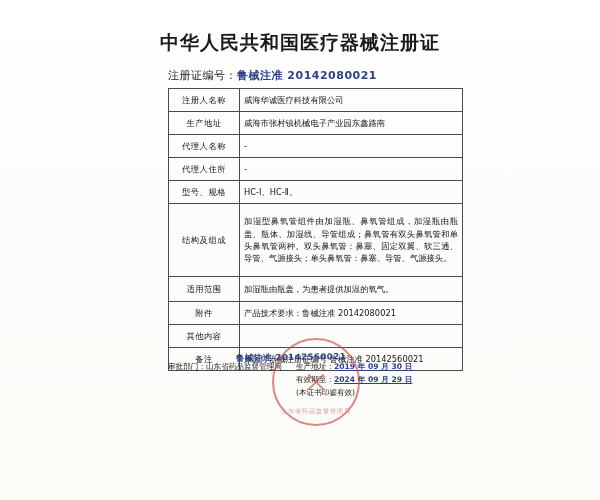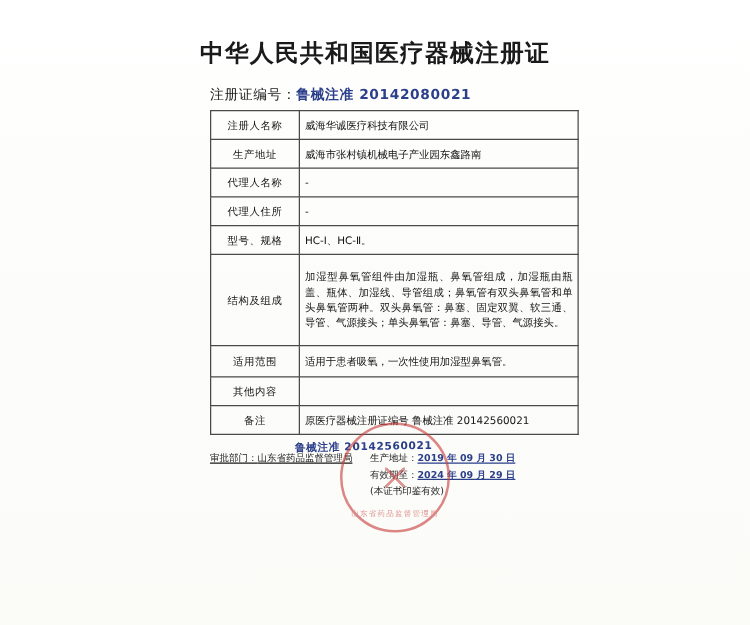--- a/index.html
+++ b/index.html
@@ -103,21 +103,20 @@
   }
   .footer .row {
     position: relative;
     height: 13px;
     white-space: nowrap;
   }
   .footer .left {
     position: absolute;
     left: 0;
     top: 0;
-    text-decoration: underline;
   }
   .footer .right {
     position: absolute;
     left: 128px;
     top: 0;
   }
   .footer .stamped-num {
     color: #2b3f8a;
     font-weight: bold;
     text-decoration: underline;
@@ -200,21 +199,25 @@
         <tr class="r-prod">
           <td class="label">型号、规格</td>
           <td class="value">HC-Ⅰ、HC-Ⅱ。</td>
         </tr>
         <tr class="r-struct">
           <td class="label">结构及组成</td>
           <td class="value struct-text">加湿型鼻氧管组件由加湿瓶、鼻氧管组成，加湿瓶由瓶盖、瓶体、加湿线、导管组成；鼻氧管有双头鼻氧管和单头鼻氧管两种。双头鼻氧管：鼻塞、固定双翼、软三通、导管、气源接头；单头鼻氧管：鼻塞、导管、气源接头。</td>
         </tr>
         <tr class="r-scope">
           <td class="label">适用范围</td>
-          <td class="value">适用于患者吸氧，一次性使用加湿型鼻氧管。</td>
+          <td class="value">加湿瓶由瓶盖，为患者提供加温的氧气。</td>
+        </tr>
+        <tr class="r-name">
+          <td class="label">附件</td>
+          <td class="value">产品技术要求：鲁械注准 20142080021</td>
         </tr>
         <tr class="r-name">
           <td class="label">其他内容</td>
           <td class="value"></td>
         </tr>
         <tr class="r-name">
           <td class="label">备注</td>
           <td class="value">原医疗器械注册证编号 鲁械注准 20142560021</td>
         </tr>
       </tbody>

